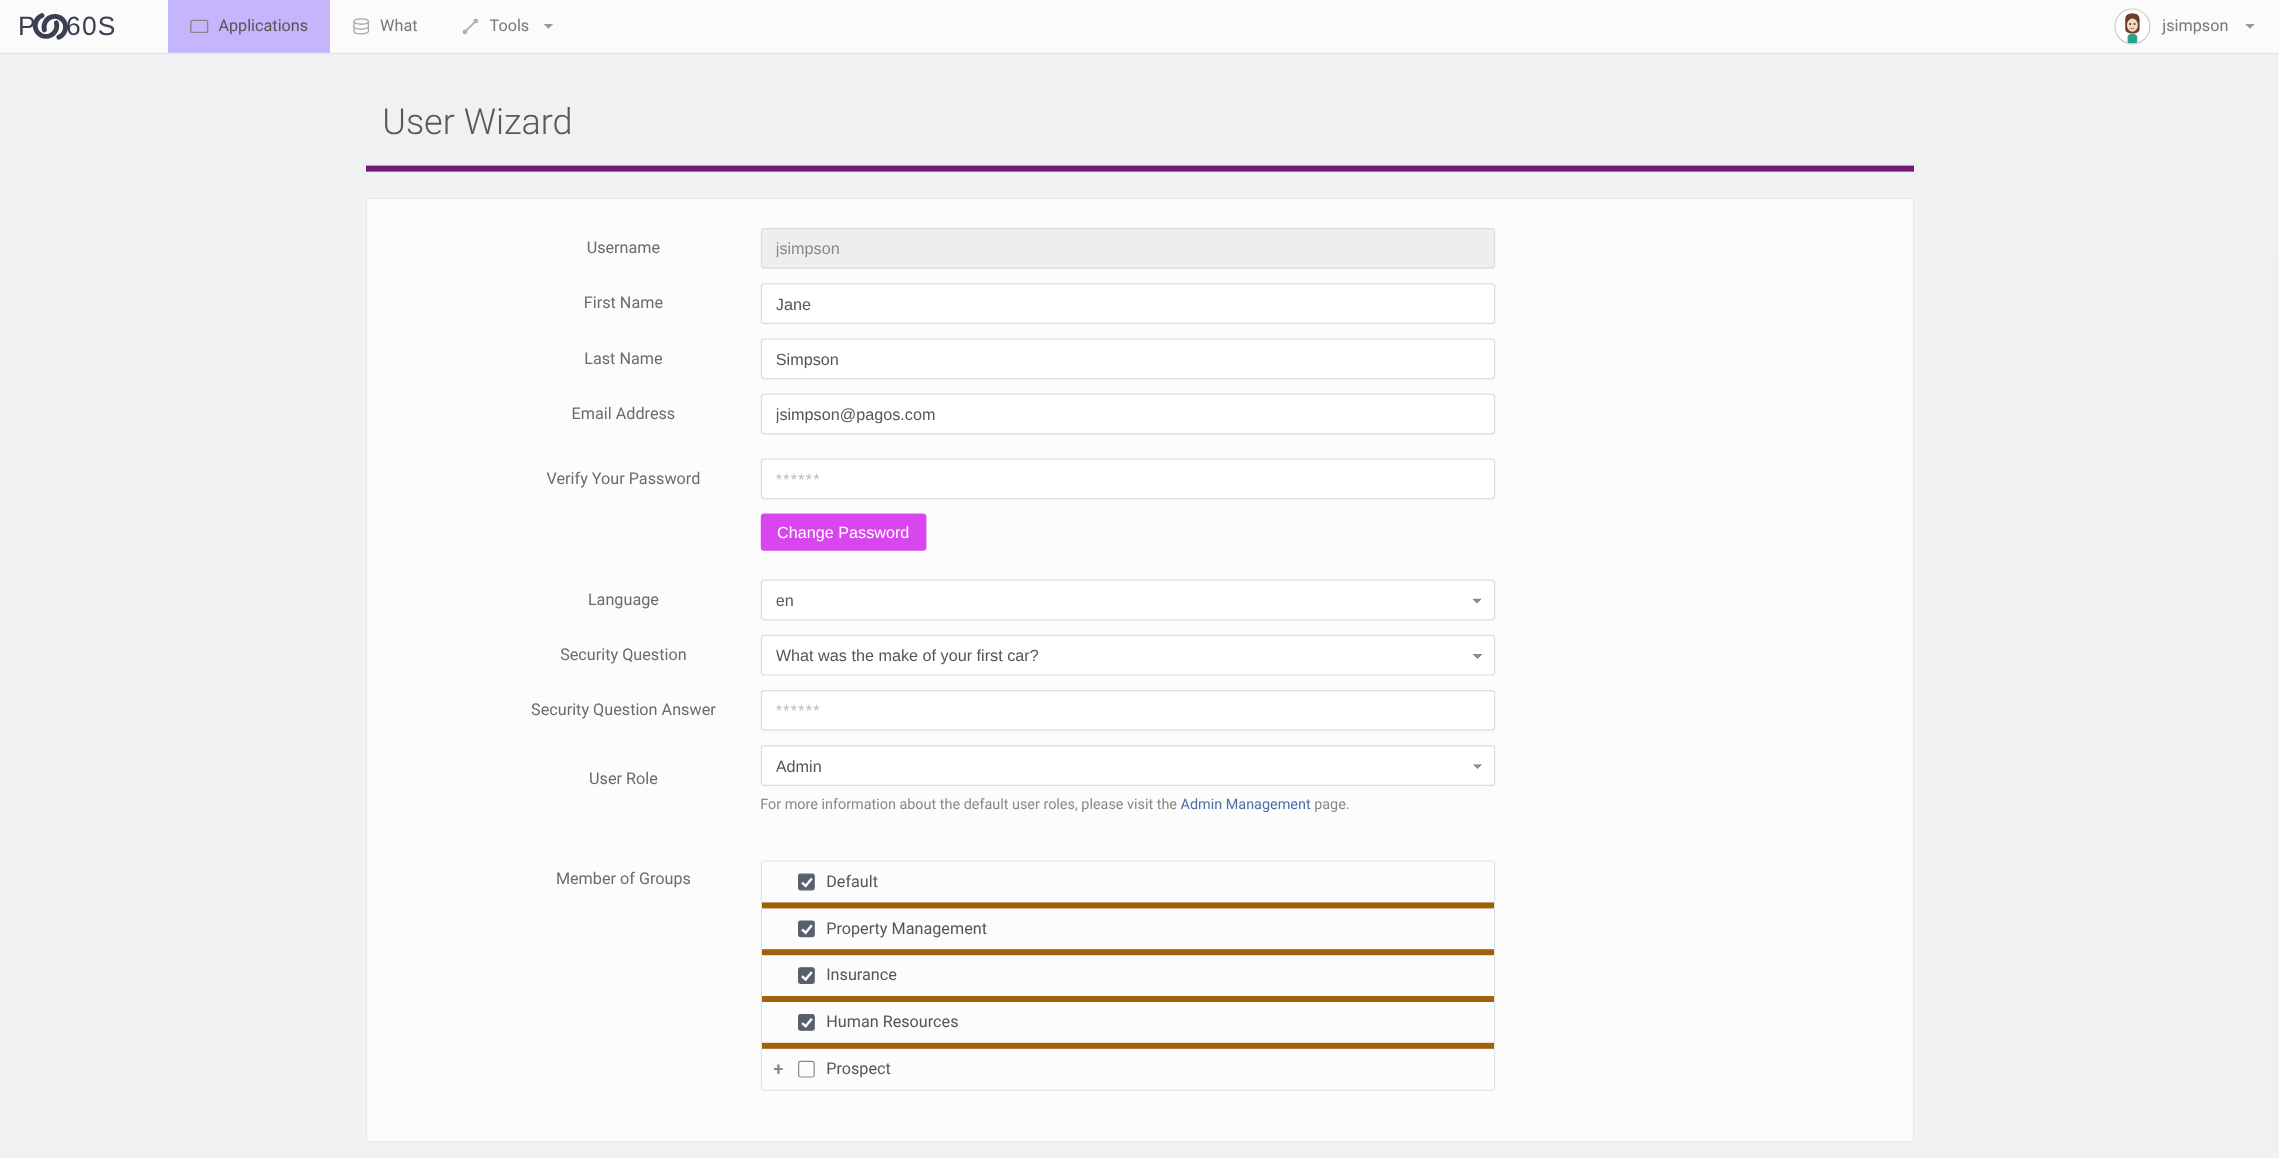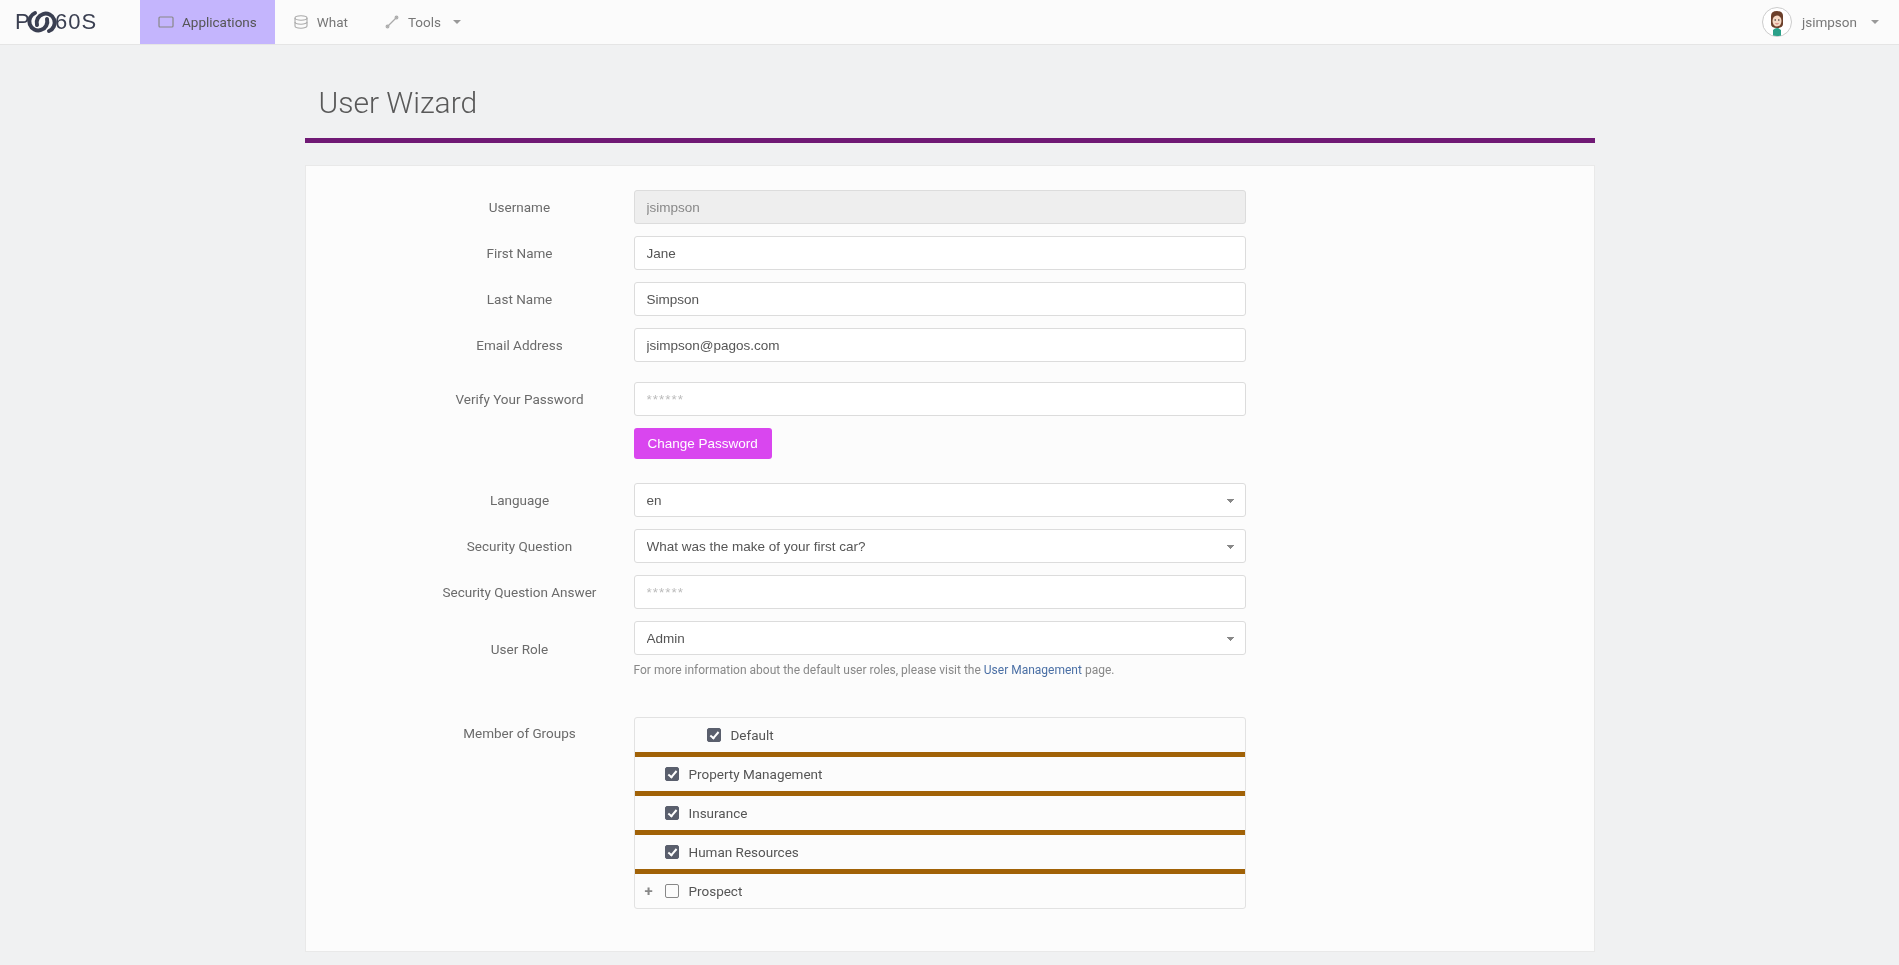--- a/index.html
+++ b/index.html
@@ -154,21 +154,21 @@
     .group-item {
       display: flex;
       align-items: center;
       gap: 10px;
       padding: 9px 12px 9px 30px;
       border-top: 5px solid #a16207;
       font-size: 13.5px;
       color: #555;
       position:relative;
     }
-    .group-item:first-child { border-top: none; margin-left: 42px; }
+    .group-item:first-child { border-top: none; }
     .group-item .plus {
       position:absolute;
       left:10px;
       color:#888;
       font-weight:bold;
       font-size:15px;
     }
     .chk {
       appearance:none;
       width:14px;height:14px;
@@ -326,21 +326,21 @@
       </div>
     </div>
 
     <div class="form-row">
       <div class="form-label">User Role</div>
       <div class="form-control-wrap">
         <select>
           <option>Admin</option>
         </select>
         <div class="helptext">
-          <span>For more information about the default user roles, please visit the </span><a href="#">User Management</a><span> page.</span>
+          <span>For more information about the default user roles, please visit the </span><a href="#">Admin Management</a><span> page.</span>
         </div>
       </div>
     </div>
 
     <div class="section-gap"></div>
 
     <div class="form-row align-top">
       <div class="form-label" style="padding-top:8px">Member of Groups</div>
       <div class="form-control-wrap">
         <div class="group-list" id="group-list">

